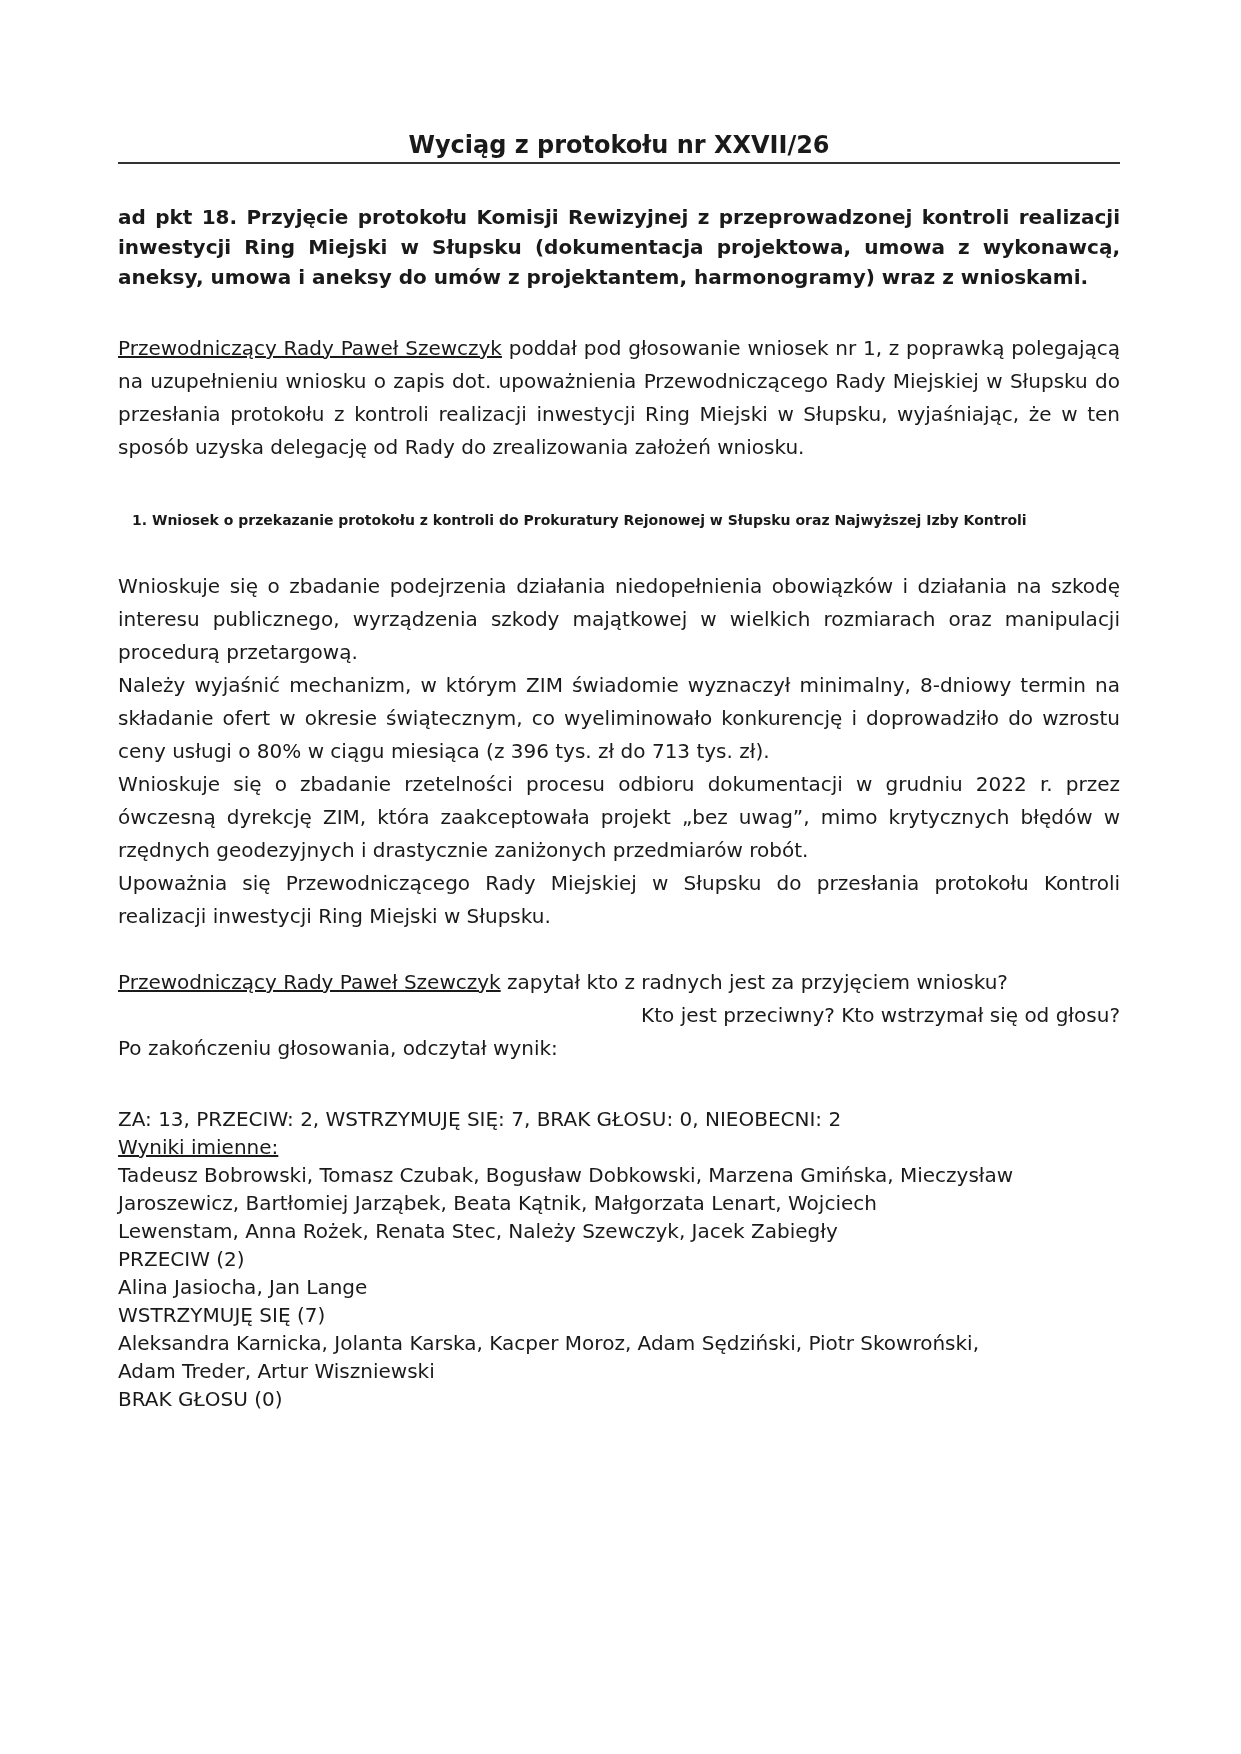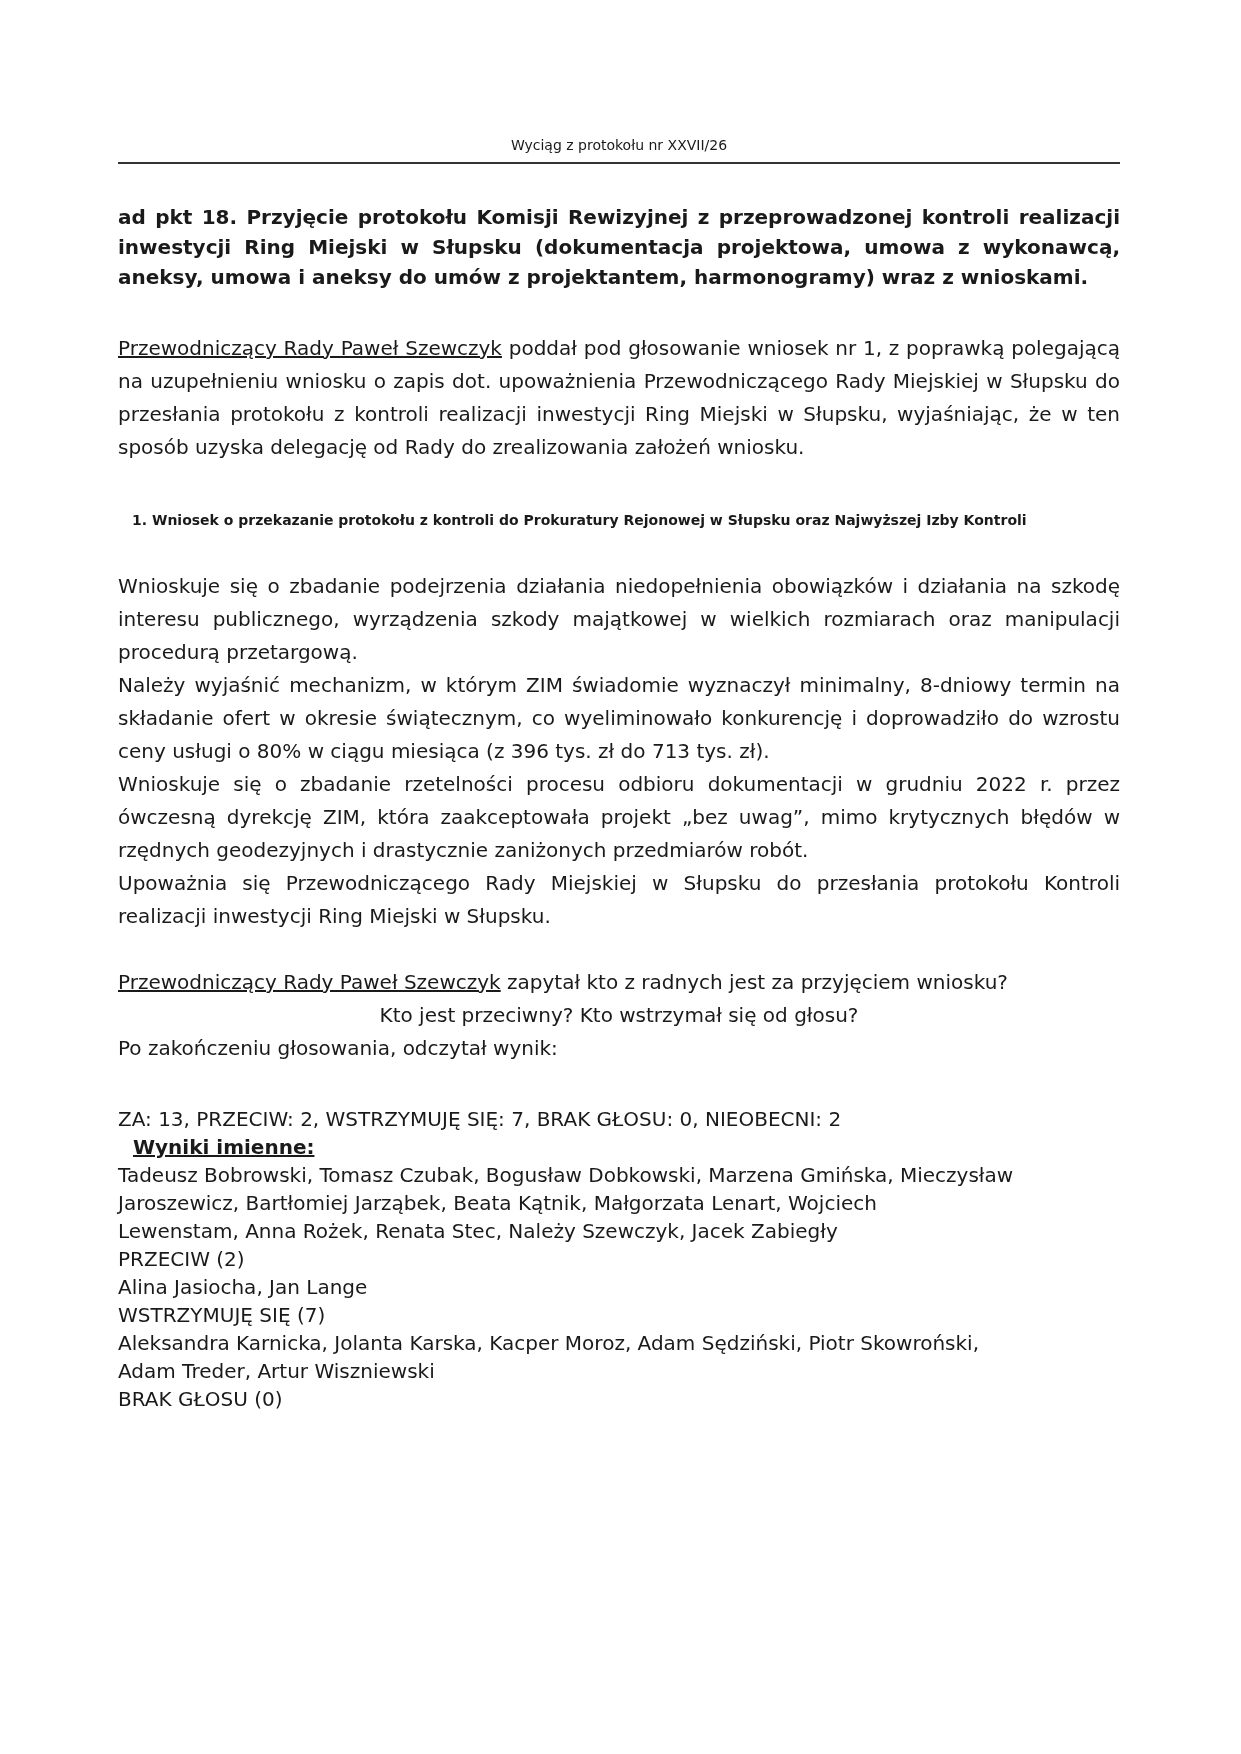--- a/index.html
+++ b/index.html
@@ -2,30 +2,30 @@
 <html><head>
   <meta charset="utf-8">
   <style>
     html, body { margin: 0; padding: 0; background: #ffffff; }
     body { width: 1241px; height: 1754px; position: relative; overflow: hidden; }
     .page {
       position: absolute; left: 118px; top: 130px; width: 1002px;
       font-family: "DejaVu Sans", "Liberation Sans", sans-serif;
       color: #1a1a1a;
     }
-    .title { text-align: center; font-weight: normal; font-size: 14px; line-height: 30px; }
+    .title { text-align: center; font-weight: bold; font-size: 24px; line-height: 30px; }
     .rule { border: 0; border-top: 2px solid #333; margin: 2px 0 0 0; }
     .heading { font-weight: bold; font-size: 20px; line-height: 30px; text-align: justify; margin-top: 38px; }
     .para { font-size: 20px; line-height: 33px; text-align: justify; margin: 0; }
     .u { text-decoration: underline; }
     .gap-lg { height: 33px; }
     .gap-xl { height: 40px; }
     .sec { font-weight: bold; font-size: 14px; line-height: 33px; text-align: justify; margin-left: 14px; }
     .res { font-size: 20px; line-height: 28px; margin: 0; }
-    .resu { font-weight: bold; text-decoration: underline; margin-left: 15px; }
+    .resu { font-weight: normal; text-decoration: underline; }
   </style>
 </head>
 <body>
 
 <div class="page">
   <div class="title">
     <div>Wyciąg z protokołu nr XXVII/26</div>
   </div>
   <hr class="rule">
   <div class="heading">ad pkt 18.  Przyjęcie protokołu Komisji Rewizyjnej z przeprowadzonej  kontroli realizacji inwestycji Ring Miejski w Słupsku (dokumentacja projektowa, umowa z wykonawcą, aneksy, umowa i aneksy do umów z projektantem, harmonogramy) wraz z wnioskami.</div>
@@ -41,21 +41,21 @@
   <div class="gap-lg"></div>
 
   <p class="para">Wnioskuje się o zbadanie podejrzenia działania niedopełnienia obowiązków i działania na szkodę interesu publicznego, wyrządzenia szkody majątkowej w wielkich rozmiarach oraz manipulacji procedurą przetargową.</p>
   <p class="para">Należy wyjaśnić mechanizm, w którym ZIM świadomie wyznaczył minimalny, 8-dniowy termin na składanie ofert w okresie świątecznym, co wyeliminowało konkurencję i doprowadziło do wzrostu ceny usługi o 80% w ciągu miesiąca (z 396 tys. zł do 713 tys. zł).</p>
   <p class="para">Wnioskuje się o zbadanie rzetelności procesu odbioru dokumentacji w grudniu 2022 r. przez ówczesną dyrekcję ZIM, która zaakceptowała projekt „bez uwag”, mimo krytycznych błędów w rzędnych geodezyjnych i drastycznie zaniżonych przedmiarów robót.</p>
   <p class="para">Upoważnia się Przewodniczącego Rady Miejskiej w Słupsku do przesłania protokołu Kontroli realizacji inwestycji Ring Miejski w Słupsku.</p>
 
   <div class="gap-lg"></div>
 
   <p class="para" style="text-align:left"><span class="u">Przewodniczący Rady Paweł Szewczyk</span><span> zapytał kto z radnych jest za przyjęciem wniosku?</span></p>
-  <p class="para" style="text-align:center">Kto jest przeciwny? Kto wstrzymał się od głosu?</p>
+  <p class="para" style="text-align:right">Kto jest przeciwny? Kto wstrzymał się od głosu?</p>
   <p class="para" style="text-align:left">Po zakończeniu głosowania, odczytał wynik:</p>
 
   <div class="gap-xl"></div>
 
   <div>
     <p class="res">ZA: 13, PRZECIW: 2, WSTRZYMUJĘ SIĘ: 7, BRAK GŁOSU: 0, NIEOBECNI: 2</p>
     <p class="res resu">Wyniki imienne:</p>
     <p class="res">Tadeusz Bobrowski, Tomasz Czubak, Bogusław Dobkowski, Marzena Gmińska, Mieczysław</p>
     <p class="res">Jaroszewicz, Bartłomiej Jarząbek, Beata Kątnik, Małgorzata Lenart, Wojciech</p>
     <p class="res">Lewenstam, Anna Rożek, Renata Stec, Należy Szewczyk, Jacek Zabiegły</p>

